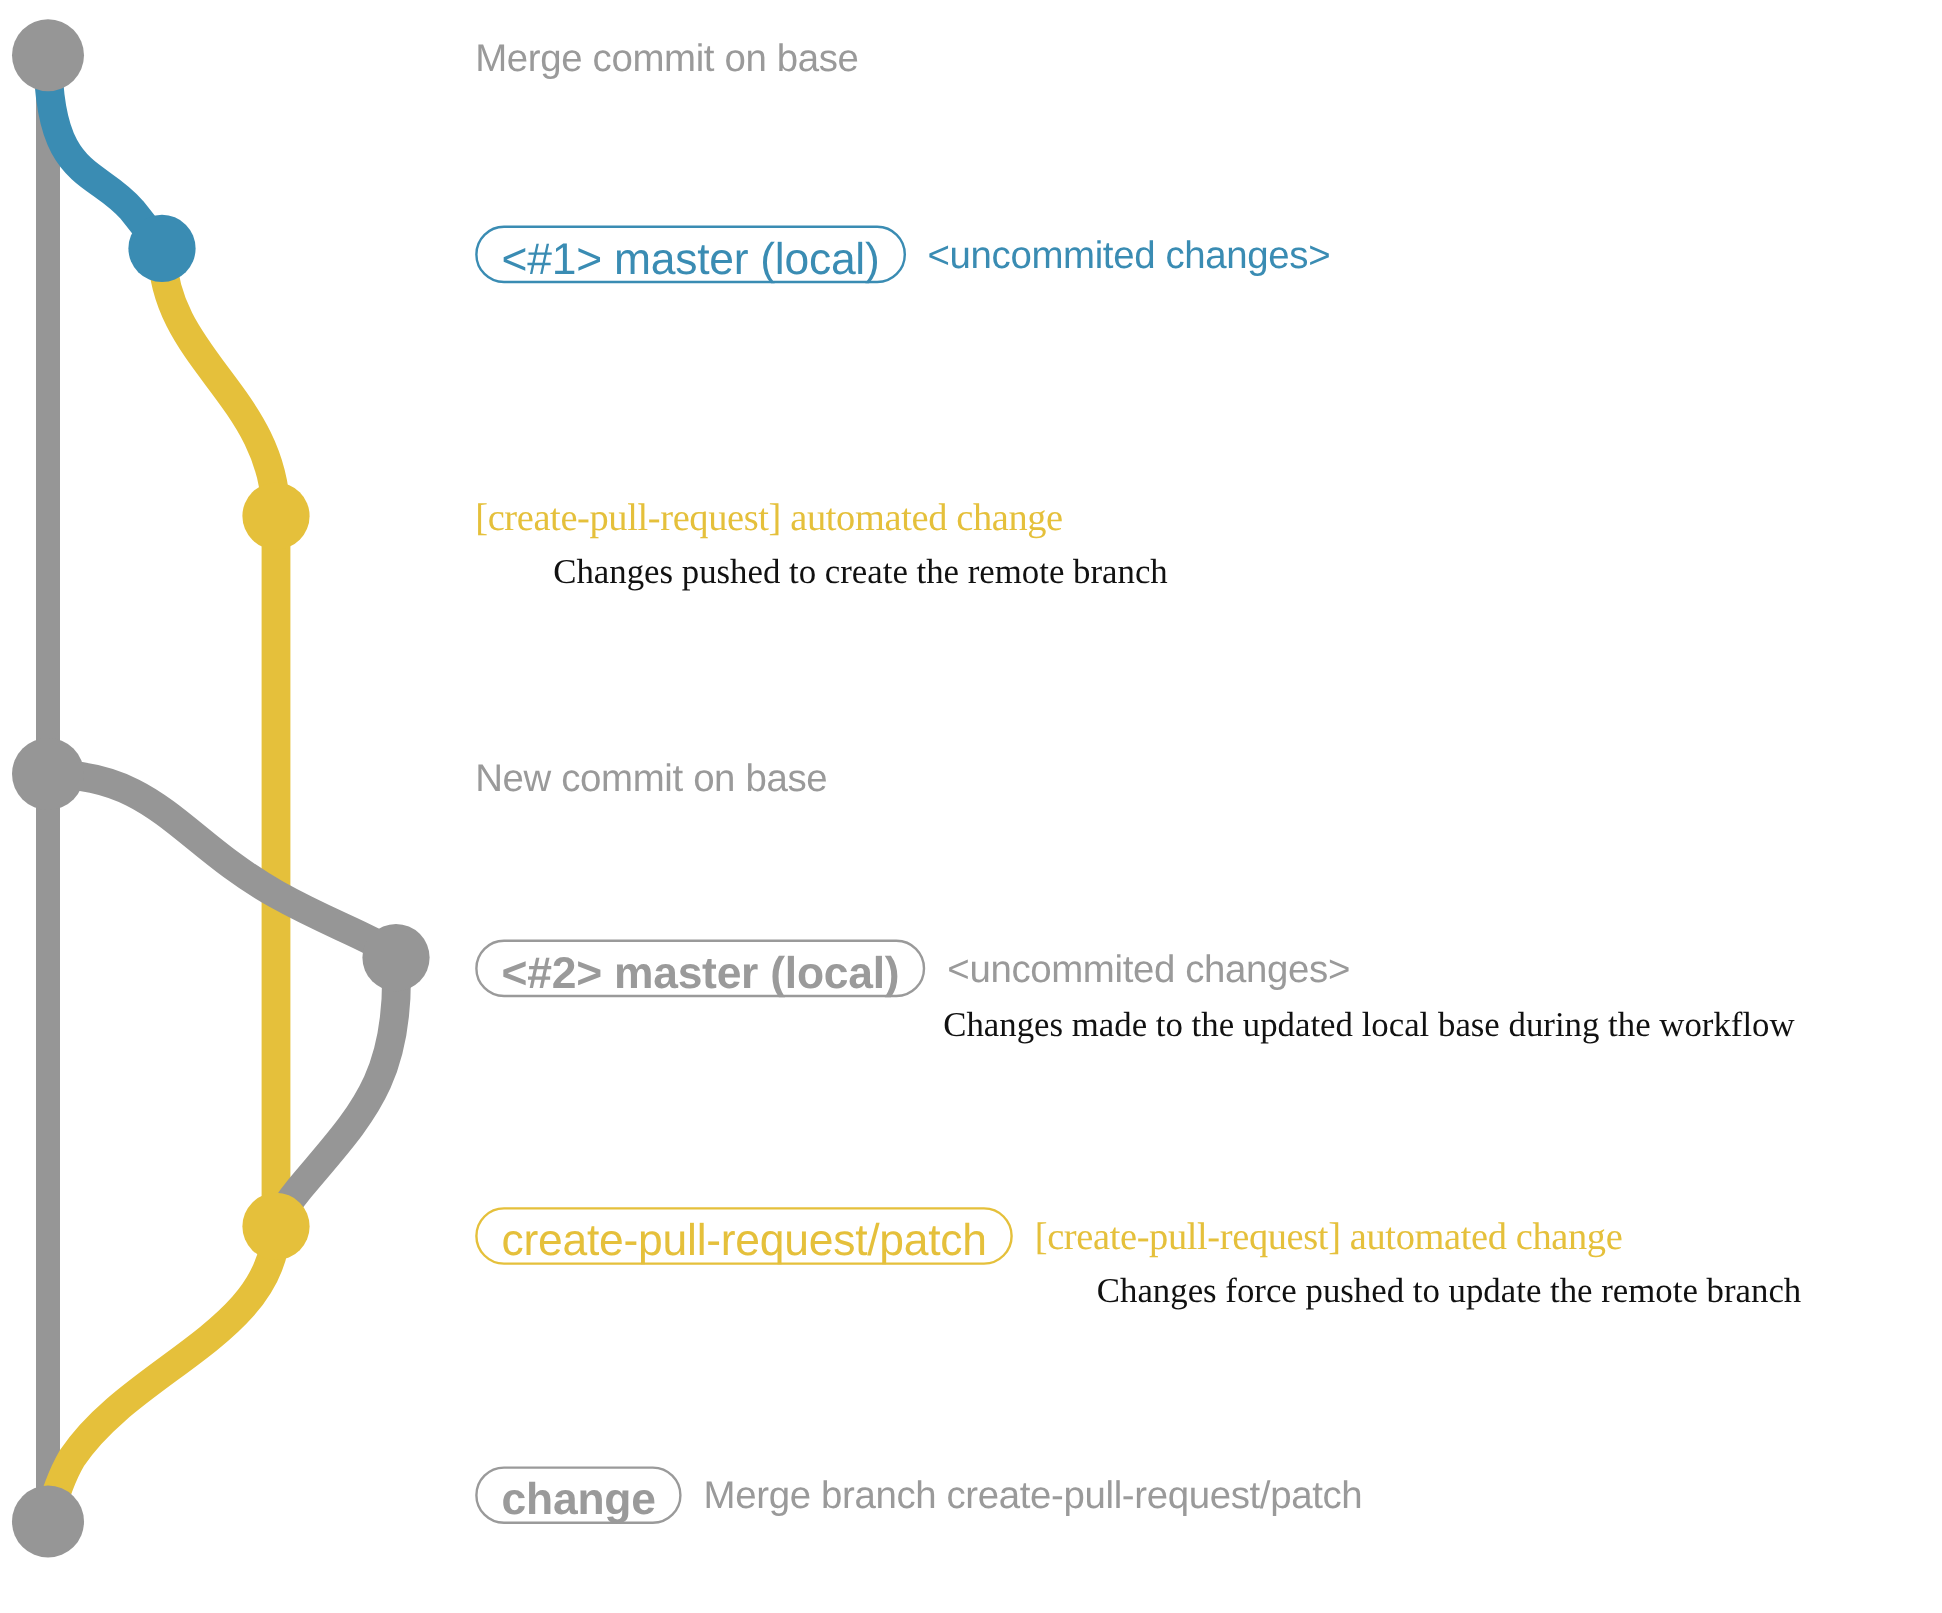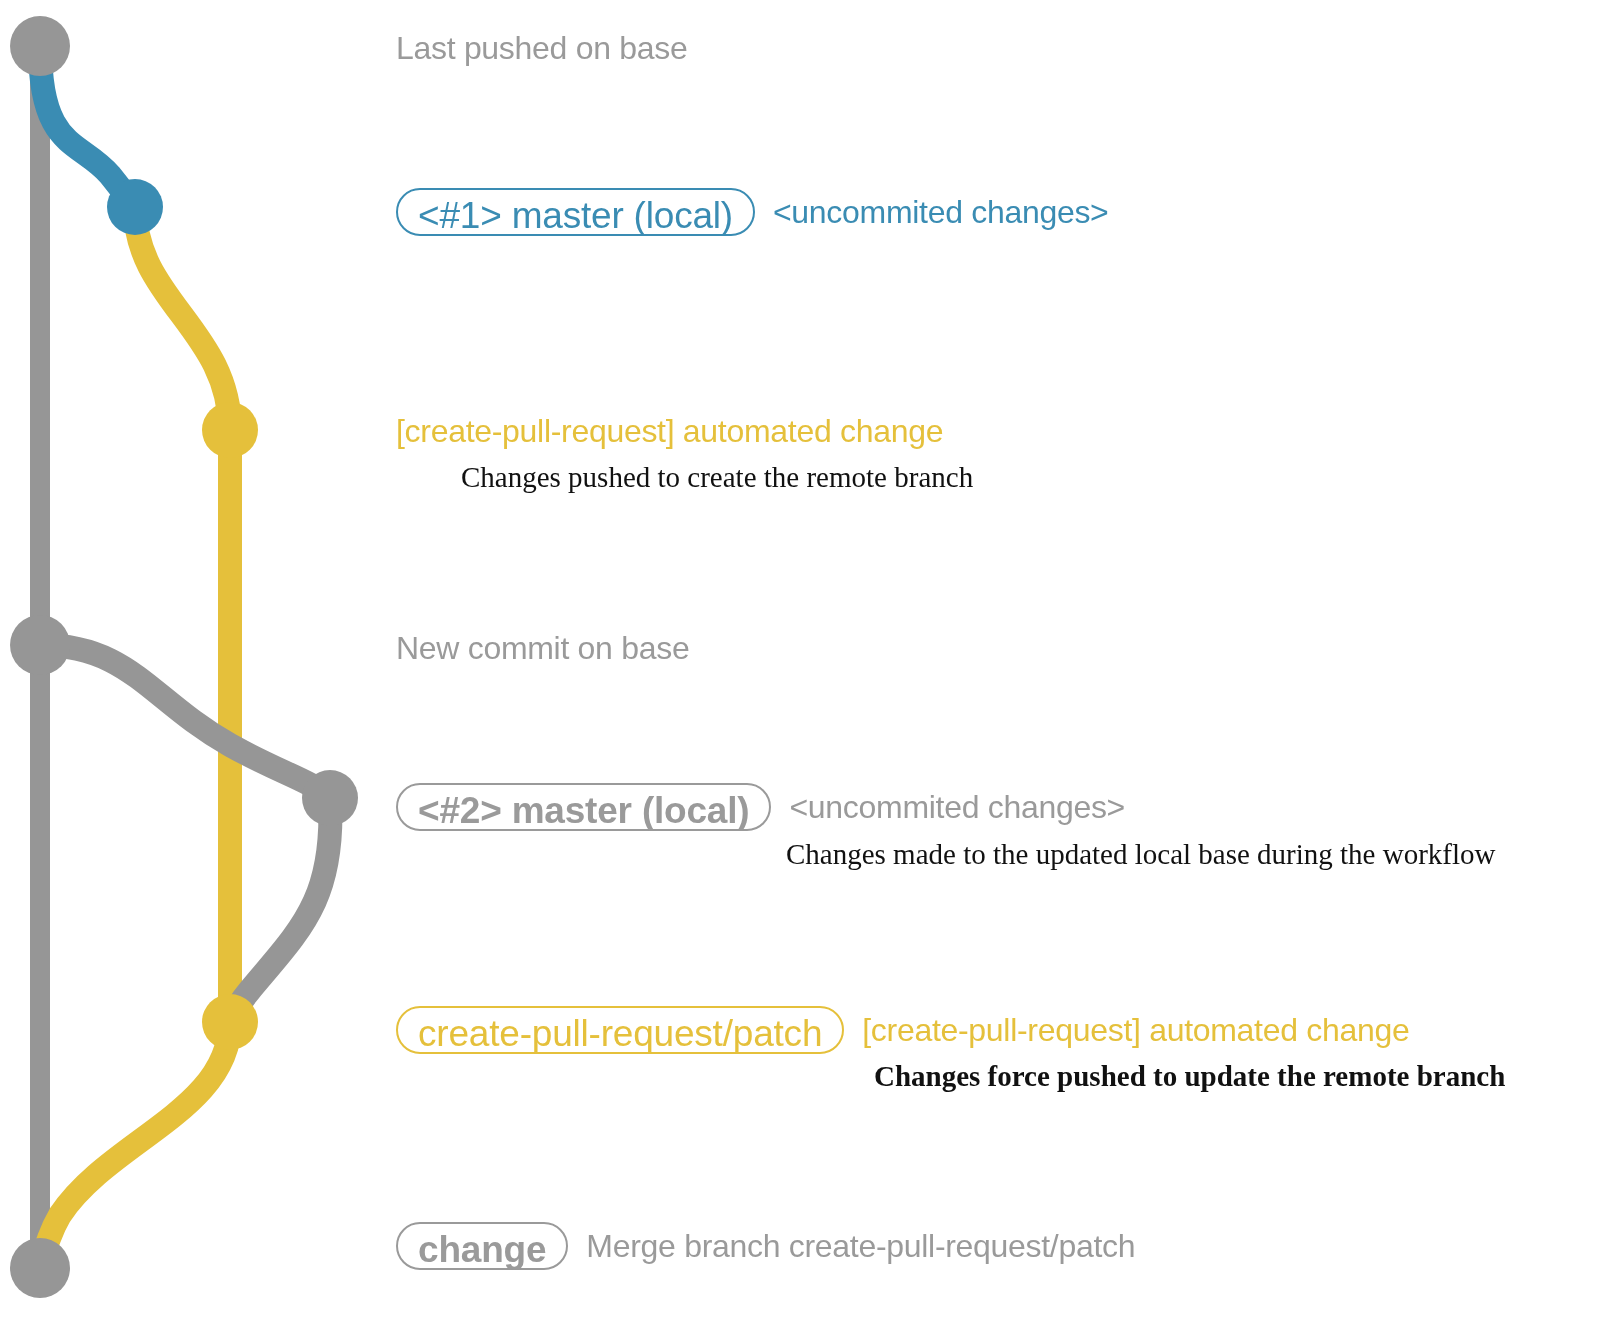--- a/index.html
+++ b/index.html
@@ -61,21 +61,21 @@
   .badge.gray  { border-color: #9a9a9a; color: #9a9a9a; font-weight: bold; }
 
   
   .subject {
     font-size: 32px;
     line-height: 1;
     white-space: nowrap;
     letter-spacing: -0.3px;
   }
   .subject.blue   { color: #3a8cb3; }
-  .subject.yellow { color: #e5c03b; }
+  .subject.yellow { color: #e5c03b; font-family: Liberation Serif, serif; }
   .subject.gray   { color: #9a9a9a; }
 
   .subject.spaced { margin-left: 18px; }
 
   
   .heading {
     font-size: 32px;
     line-height: 1;
     color: #9a9a9a;
     white-space: nowrap;
@@ -121,21 +121,21 @@
     <circle cx="40" cy="645" r="30" fill="#969696"></circle>
     <circle cx="330" cy="798" r="28" fill="#969696"></circle>
     <circle cx="230" cy="1022" r="28" fill="#e5c03b"></circle>
     <circle cx="40" cy="1268" r="30" fill="#969696"></circle>
   </g>
 </svg>
 
 <div class="label-layer">
 
   <div class="row" style="left:396px; top:32px;">
-    <div class="heading">Last pushed on base</div>
+    <div class="heading">Merge commit on base</div>
   </div>
 
   <div class="row" style="left:396px; top:188px;">
     <div class="row-head">
       <span class="badge blue">&lt;#1&gt; master (local)</span>
       <span class="subject blue spaced">&lt;uncommited changes&gt;</span>
     </div>
   </div>
 
   <div class="row" style="left:396px; top:415px;">
@@ -154,21 +154,21 @@
     </div>
   </div>
   <div class="desc" style="left:786px; top:840px;">Changes made to the updated local base during the workflow</div>
 
   <div class="row" style="left:396px; top:1006px;">
     <div class="row-head">
       <span class="badge yellow">create-pull-request/patch</span>
       <span class="subject yellow spaced">[create-pull-request] automated change</span>
     </div>
   </div>
-  <div class="desc" style="left:874px; top:1062px;font-weight:bold;">Changes force pushed to update the remote branch</div>
+  <div class="desc" style="left:914px; top:1062px;">Changes force pushed to update the remote branch</div>
 
   <div class="row" style="left:396px; top:1222px;">
     <div class="row-head">
       <span class="badge gray">change</span>
       <span class="subject gray spaced">Merge branch create-pull-request/patch</span>
     </div>
   </div>
 
 </div>
 

